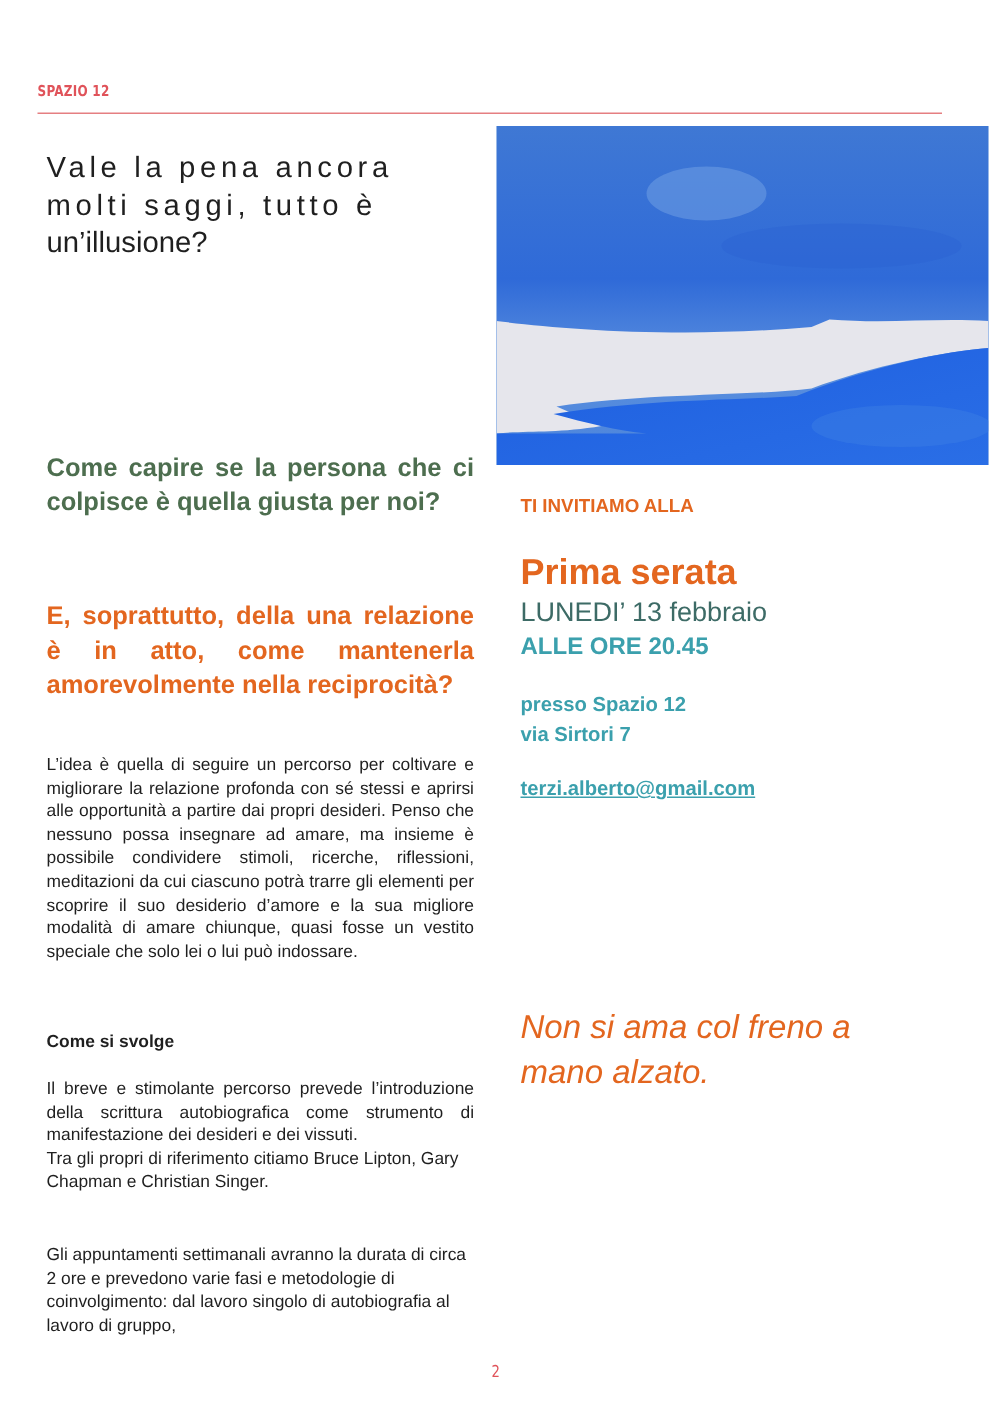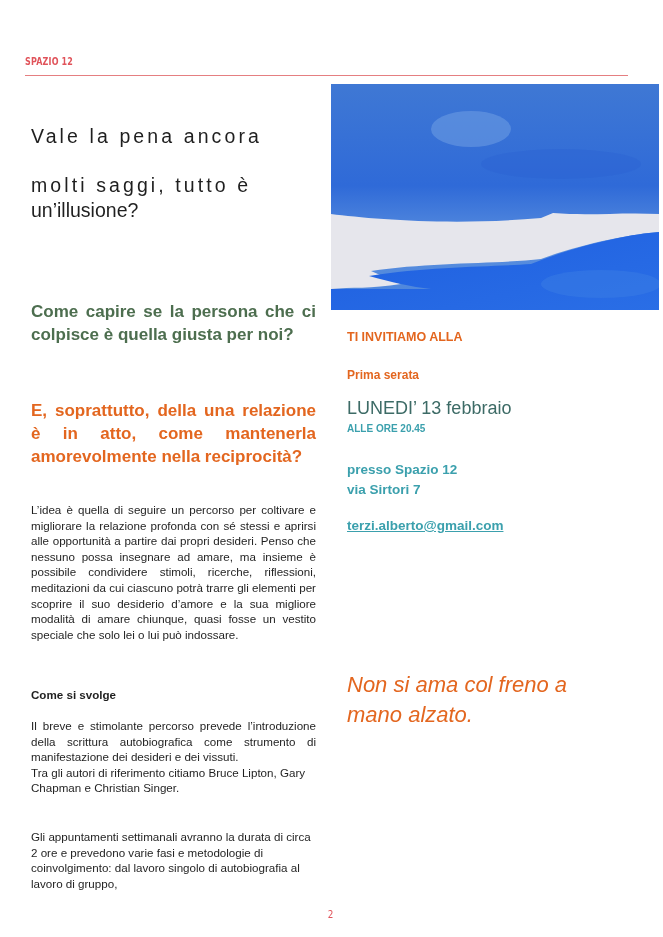--- a/index.html
+++ b/index.html
@@ -1,32 +1,32 @@
 <!DOCTYPE html>
 <html><head>
 <meta charset="utf-8">
 <style>
   html, body { margin:0; padding:0; background:#ffffff; }
   body { width:663px; height:937px; position:relative; overflow:hidden; font-family:"Liberation Sans", sans-serif; }
   .header-label { position:absolute; left:25px; top:56px; font-family:"DejaVu Sans", sans-serif; font-size:10px; font-weight:bold; color:#e0535a; letter-spacing:0.2px; transform:scaleX(0.8); transform-origin:left top; }
   .header-rule { position:absolute; left:25px; top:75px; width:603px; height:1px; background:#e57f81; }
   .hero-image { position:absolute; left:331px; top:84px; width:328px; height:226px; overflow:hidden; background:#4f86d8; }
   .lead { position:absolute; left:31px; top:100px; width:285px; font-size:19.5px; line-height:25px; color:#1f1f1f; text-align:justify; text-align-last:left; }
-  .lead .spaced { letter-spacing:3.1px;margin-top:24px; }
+  .lead .spaced { letter-spacing:3.1px; }
   .q-green { position:absolute; left:31px; top:300px; width:285px; font-size:17px; line-height:23px; font-weight:bold; color:#4d6e4f; text-align:justify; }
   .q-orange { position:absolute; left:31px; top:399px; width:285px; font-size:17px; line-height:23px; font-weight:bold; color:#e3661f; text-align:justify; }
   .body-text { position:absolute; left:31px; width:285px; font-size:11.6px; line-height:15.6px; color:#1f1f1f; text-align:justify; }
   .p1 { top:502px; }
   .subhead { position:absolute; left:31px; top:688px; font-size:11.6px; font-weight:bold; color:#1f1f1f; }
   .p2 { top:718px; }
   .p3 { top:829px; text-align:left; }
   .invite { position:absolute; left:347px; top:330px; font-size:12.5px; font-weight:bold; color:#e3661f; }
-  .prima { position:absolute; left:347px; top:368px; font-size:12px; font-weight:bold; color:#e3661f; }
+  .prima { position:absolute; left:347px; top:368px; font-size:24px; font-weight:bold; color:#e3661f; }
   .date { position:absolute; left:347px; top:398px; font-size:18px; font-weight:normal; color:#3d6b66; }
-  .time { position:absolute; left:347px; top:423px; font-size:10px; font-weight:bold; color:#3ba0ad; }
+  .time { position:absolute; left:347px; top:423px; font-size:16px; font-weight:bold; color:#3ba0ad; }
   .venue { position:absolute; left:347px; top:460px; font-size:13.5px; line-height:20px; font-weight:bold; color:#3ba0ad; }
   .contacts { position:absolute; left:347px; top:516px; font-size:13.5px; line-height:20px; font-weight:bold; color:#3ba0ad; }
   .contacts a { color:#3ba0ad; text-decoration:underline; }
   .quote { position:absolute; left:347px; top:670px; width:300px; font-size:22px; line-height:30px; font-style:italic; color:#e3661f; }
   .page-num { position:absolute; left:327px; top:908px; font-family:"DejaVu Sans", sans-serif; font-size:11px; color:#e0535a; transform:scaleX(0.8); }
 </style>
 </head>
 <body>
 
 <div class="header-label">SPAZIO 12</div>
@@ -61,21 +61,21 @@
   <div>un’illusione?</div>
 </div>
 
 <div class="q-green">Come capire se la persona che ci colpisce è quella giusta per noi?</div>
 <div class="q-orange">E, soprattutto, della una relazione è in atto, come mantenerla amorevolmente nella reciprocità?</div>
 
 <div class="body-text p1">L’idea è quella di seguire un percorso per coltivare e migliorare la relazione profonda con sé stessi e aprirsi alle opportunità a partire dai propri desideri. Penso che nessuno possa insegnare ad amare, ma insieme è possibile condividere stimoli, ricerche, riflessioni, meditazioni da cui ciascuno potrà trarre gli elementi per scoprire il suo desiderio d’amore e la sua migliore modalità di amare chiunque, quasi fosse un vestito speciale che solo lei o lui può indossare.</div>
 <div class="subhead">Come si svolge</div>
 <div class="body-text p2">
   <div>Il breve e stimolante percorso prevede l’introduzione della scrittura autobiografica come strumento di manifestazione dei desideri e dei vissuti.</div>
-  <div style="text-align:left;">Tra gli autori di riferimento citiamo Bruce Lipton, Gary Chapman e Christian Singer.</div>
+  <div style="text-align:left;">Tra gli propri di riferimento citiamo Bruce Lipton, Gary Chapman e Christian Singer.</div>
 </div>
 <div class="body-text p3">Gli appuntamenti settimanali avranno la durata di circa 2 ore e prevedono varie fasi e metodologie di coinvolgimento: dal lavoro singolo di autobiografia al lavoro di gruppo,</div>
 
 <div class="invite">TI INVITIAMO ALLA</div>
 <div class="prima">Prima serata</div>
 <div class="date">LUNEDI’ 13 febbraio</div>
 <div class="time">ALLE ORE 20.45</div>
 <div class="venue">
   <div>presso Spazio 12</div>
   <div>via Sirtori 7</div>

